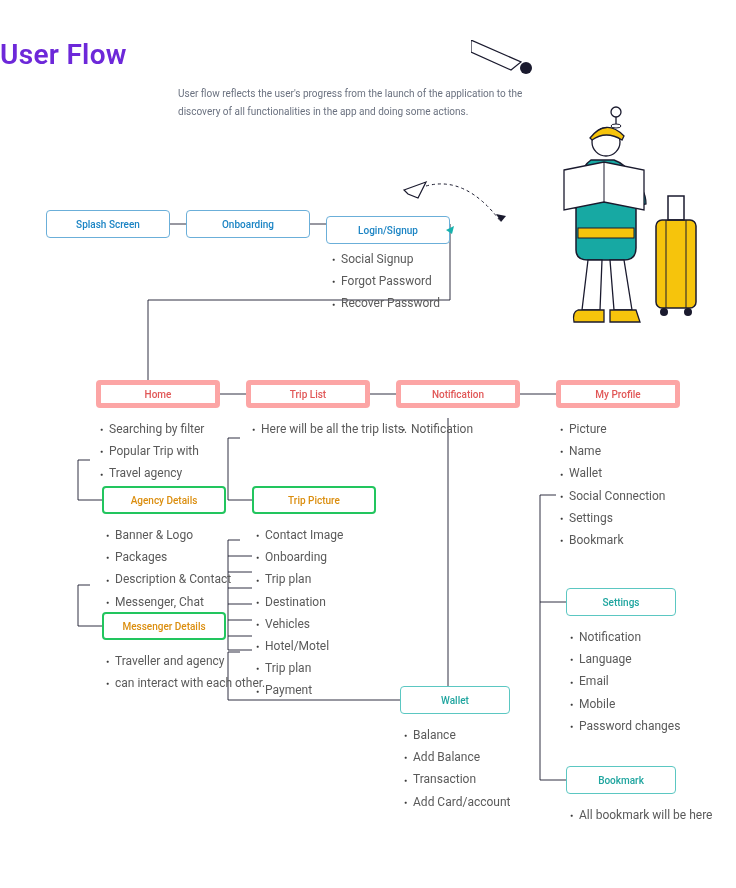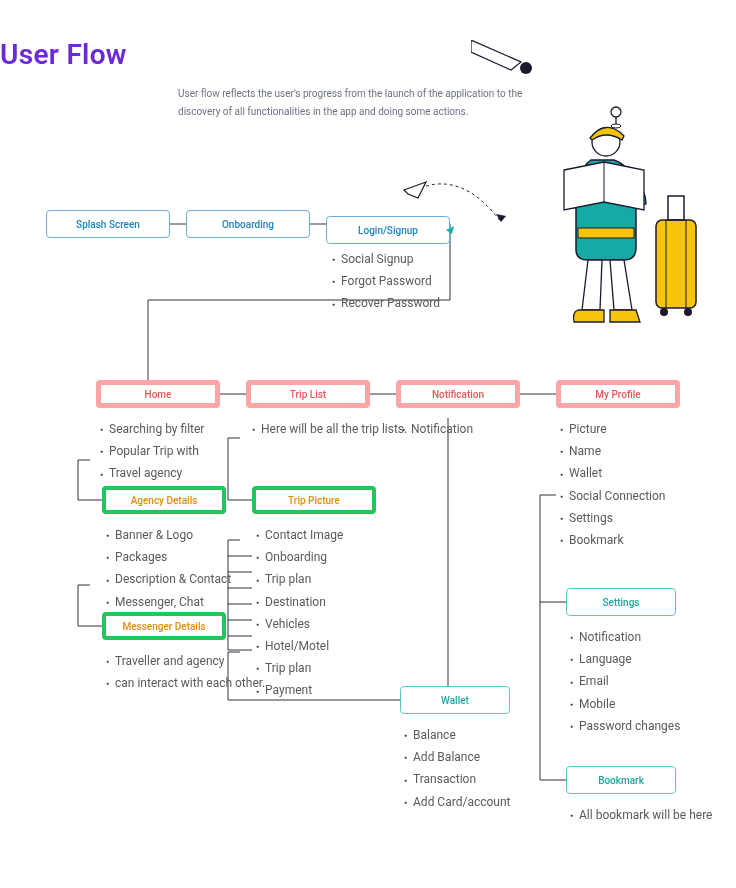--- a/index.html
+++ b/index.html
@@ -2,21 +2,21 @@
 <html><head>
 <meta charset="utf-8">
 <style>
 *{box-sizing:border-box;margin:0;padding:0}
 body{font-family:-apple-system,BlinkMacSystemFont,"Segoe UI",Roboto,sans-serif;background:#fff;width:736px;height:888px;position:relative;overflow:hidden}
 h1{font-size:28px;font-weight:600;color:#6d28d9;text-align:left;margin-top:38px;letter-spacing:.3px}
 .desc{font-size:10px;color:#6b7280;text-align:left;max-width:380px;margin:14px auto 0;line-height:1.8}
 .node{position:absolute;border-radius:4px;font-size:10px;font-weight:500;display:flex;align-items:center;justify-content:center;background:#fff;height:28px;width:124px}
 .blue{border:1px solid #6bafd9;color:#1b84c4}
 .pink{border:5px solid #fca5a5;color:#e15757}
-.orange{border:4px solid #22c55e;color:#db8e0f}
+.orange{border:2px solid #22c55e;color:#db8e0f}
 .teal{border:1px solid #5bc7c2;color:#1fa59f}
 .bullets{position:absolute;font-size:12px;color:#5a5a5a;line-height:1.85}
 .bullets div::before{content:"●";font-size:5px;margin-right:6px;vertical-align:middle;color:#3a3a3a}
 svg.lines{position:absolute;inset:0;width:736px;height:888px;pointer-events:none}
 svg.lines line,svg.lines polyline{stroke:#1a1a2e;stroke-width:.9;fill:none}
 .illus{position:absolute;top:100px;right:30px;width:200px;height:230px}
 .paper-plane{position:absolute;top:180px;right:220px;width:120px;height:60px}
 .hand{position:absolute;top:40px;right:195px;width:70px;height:40px}
 </style>
 </head>

